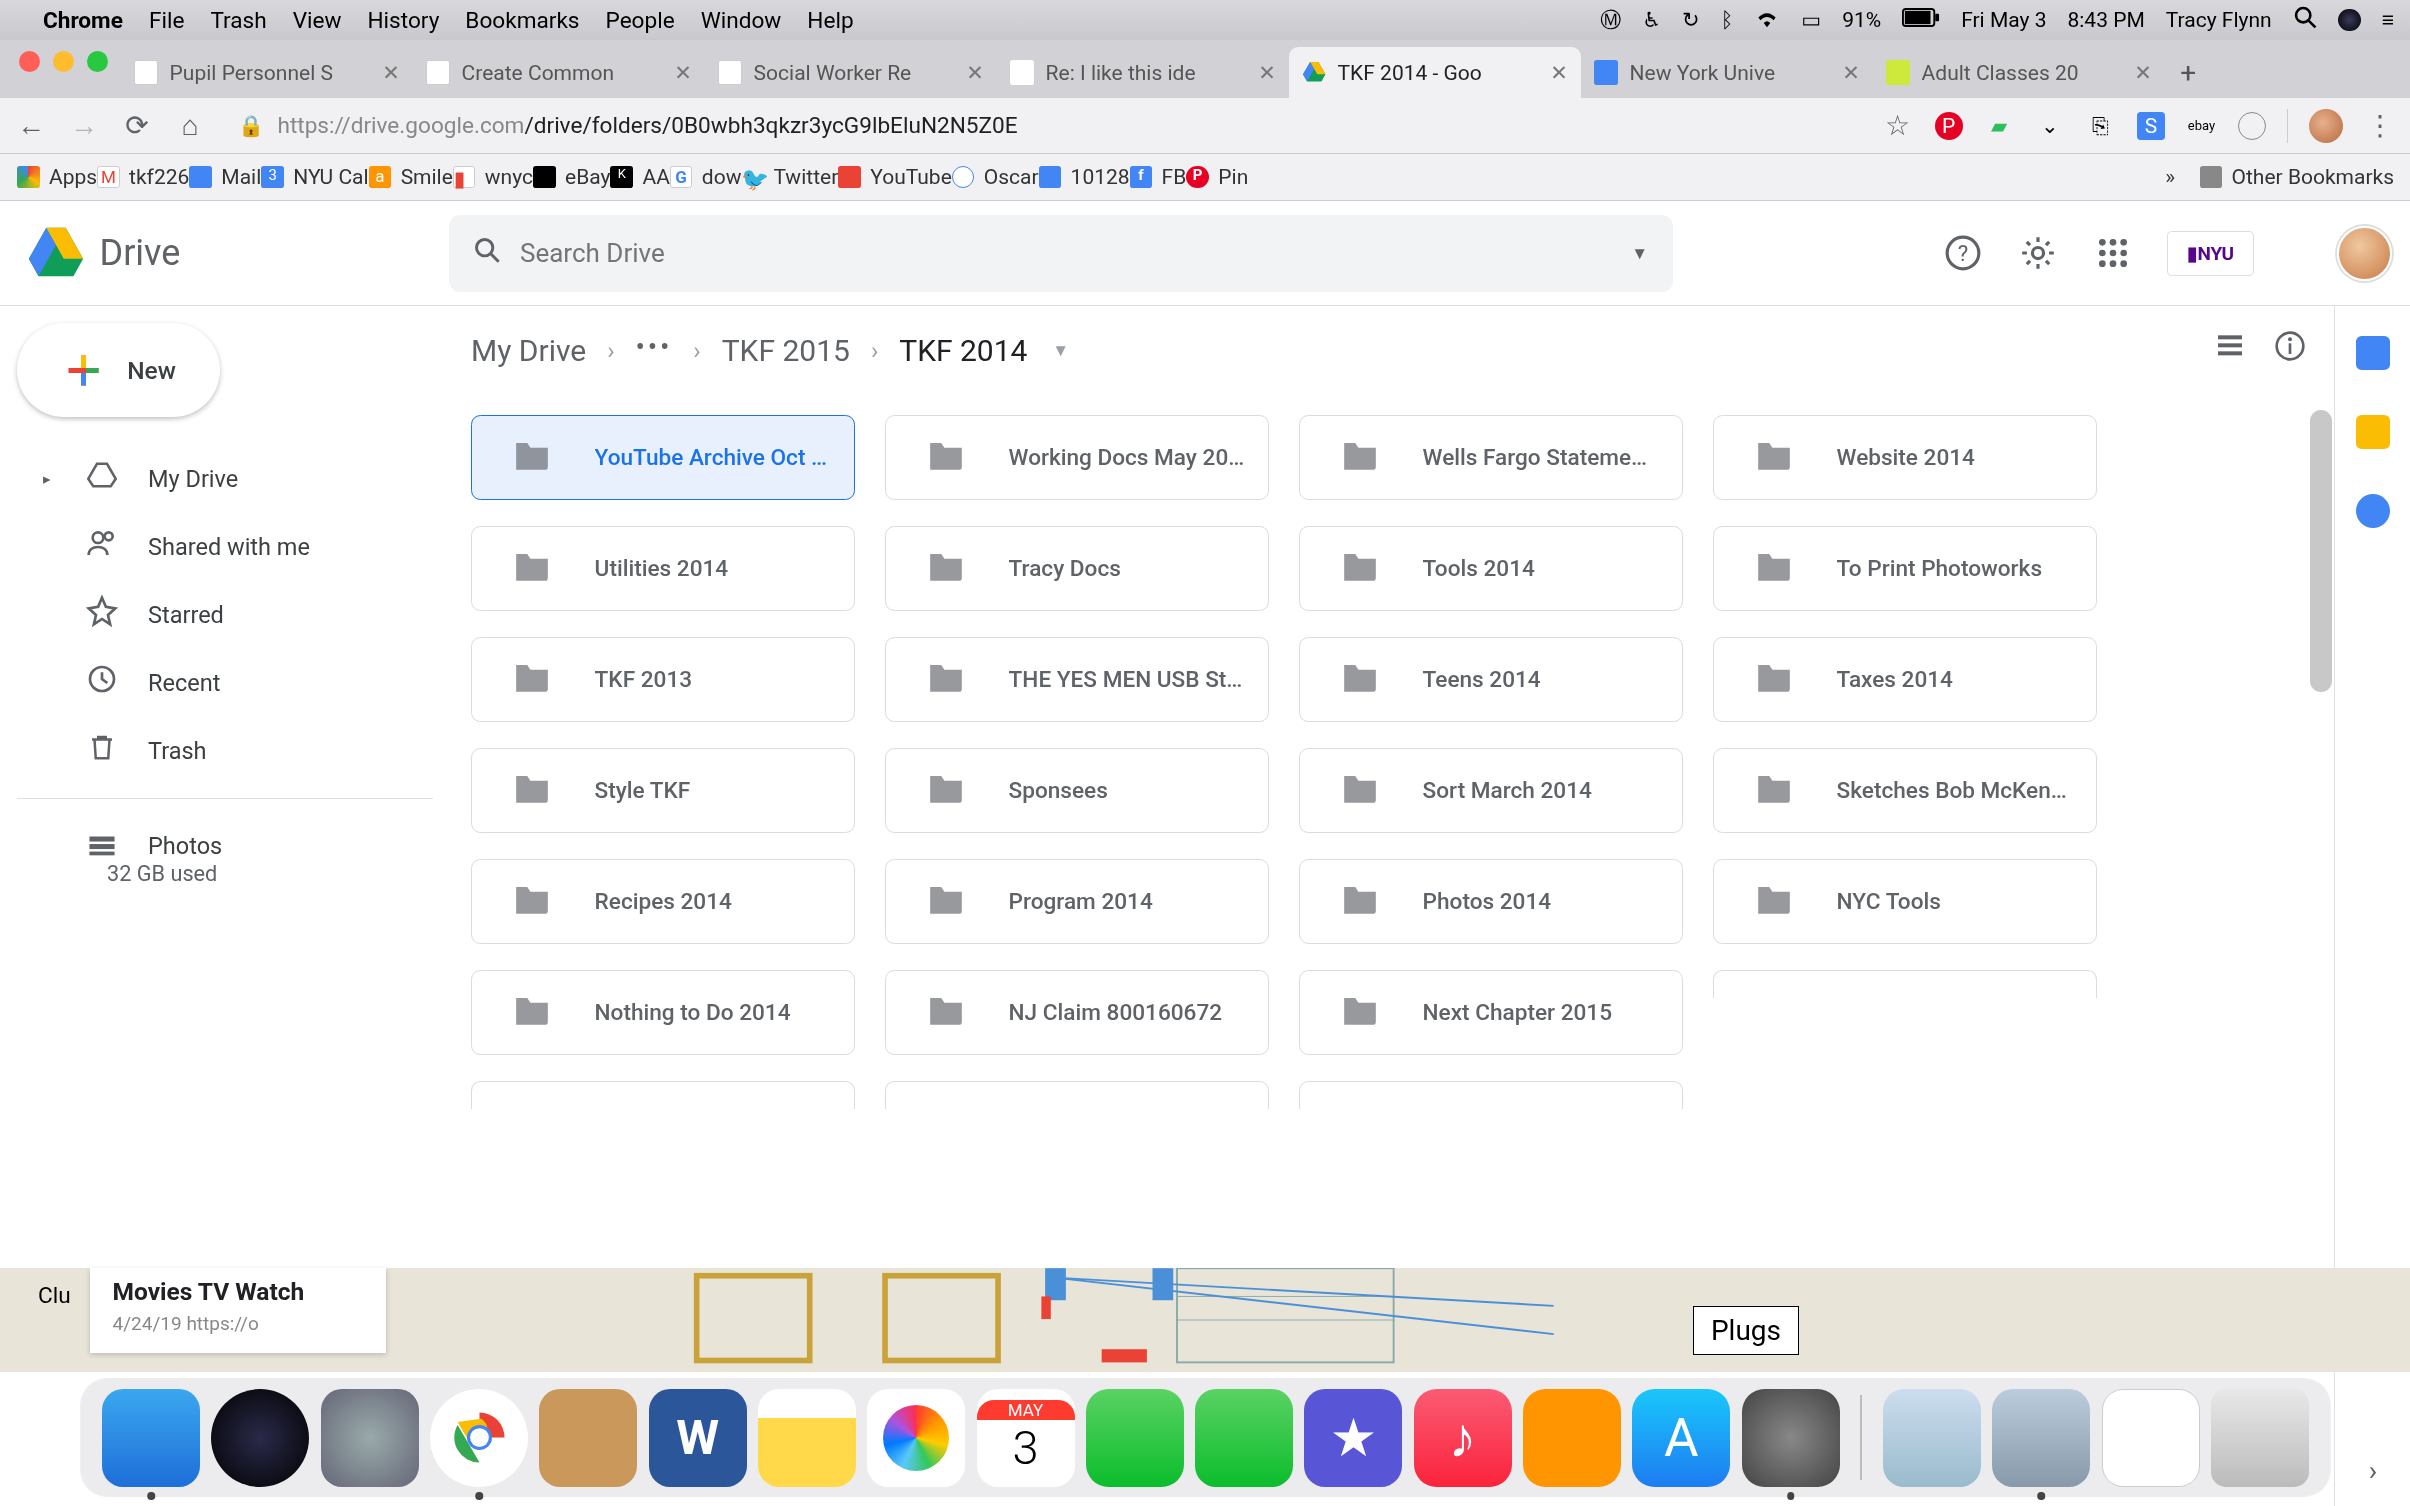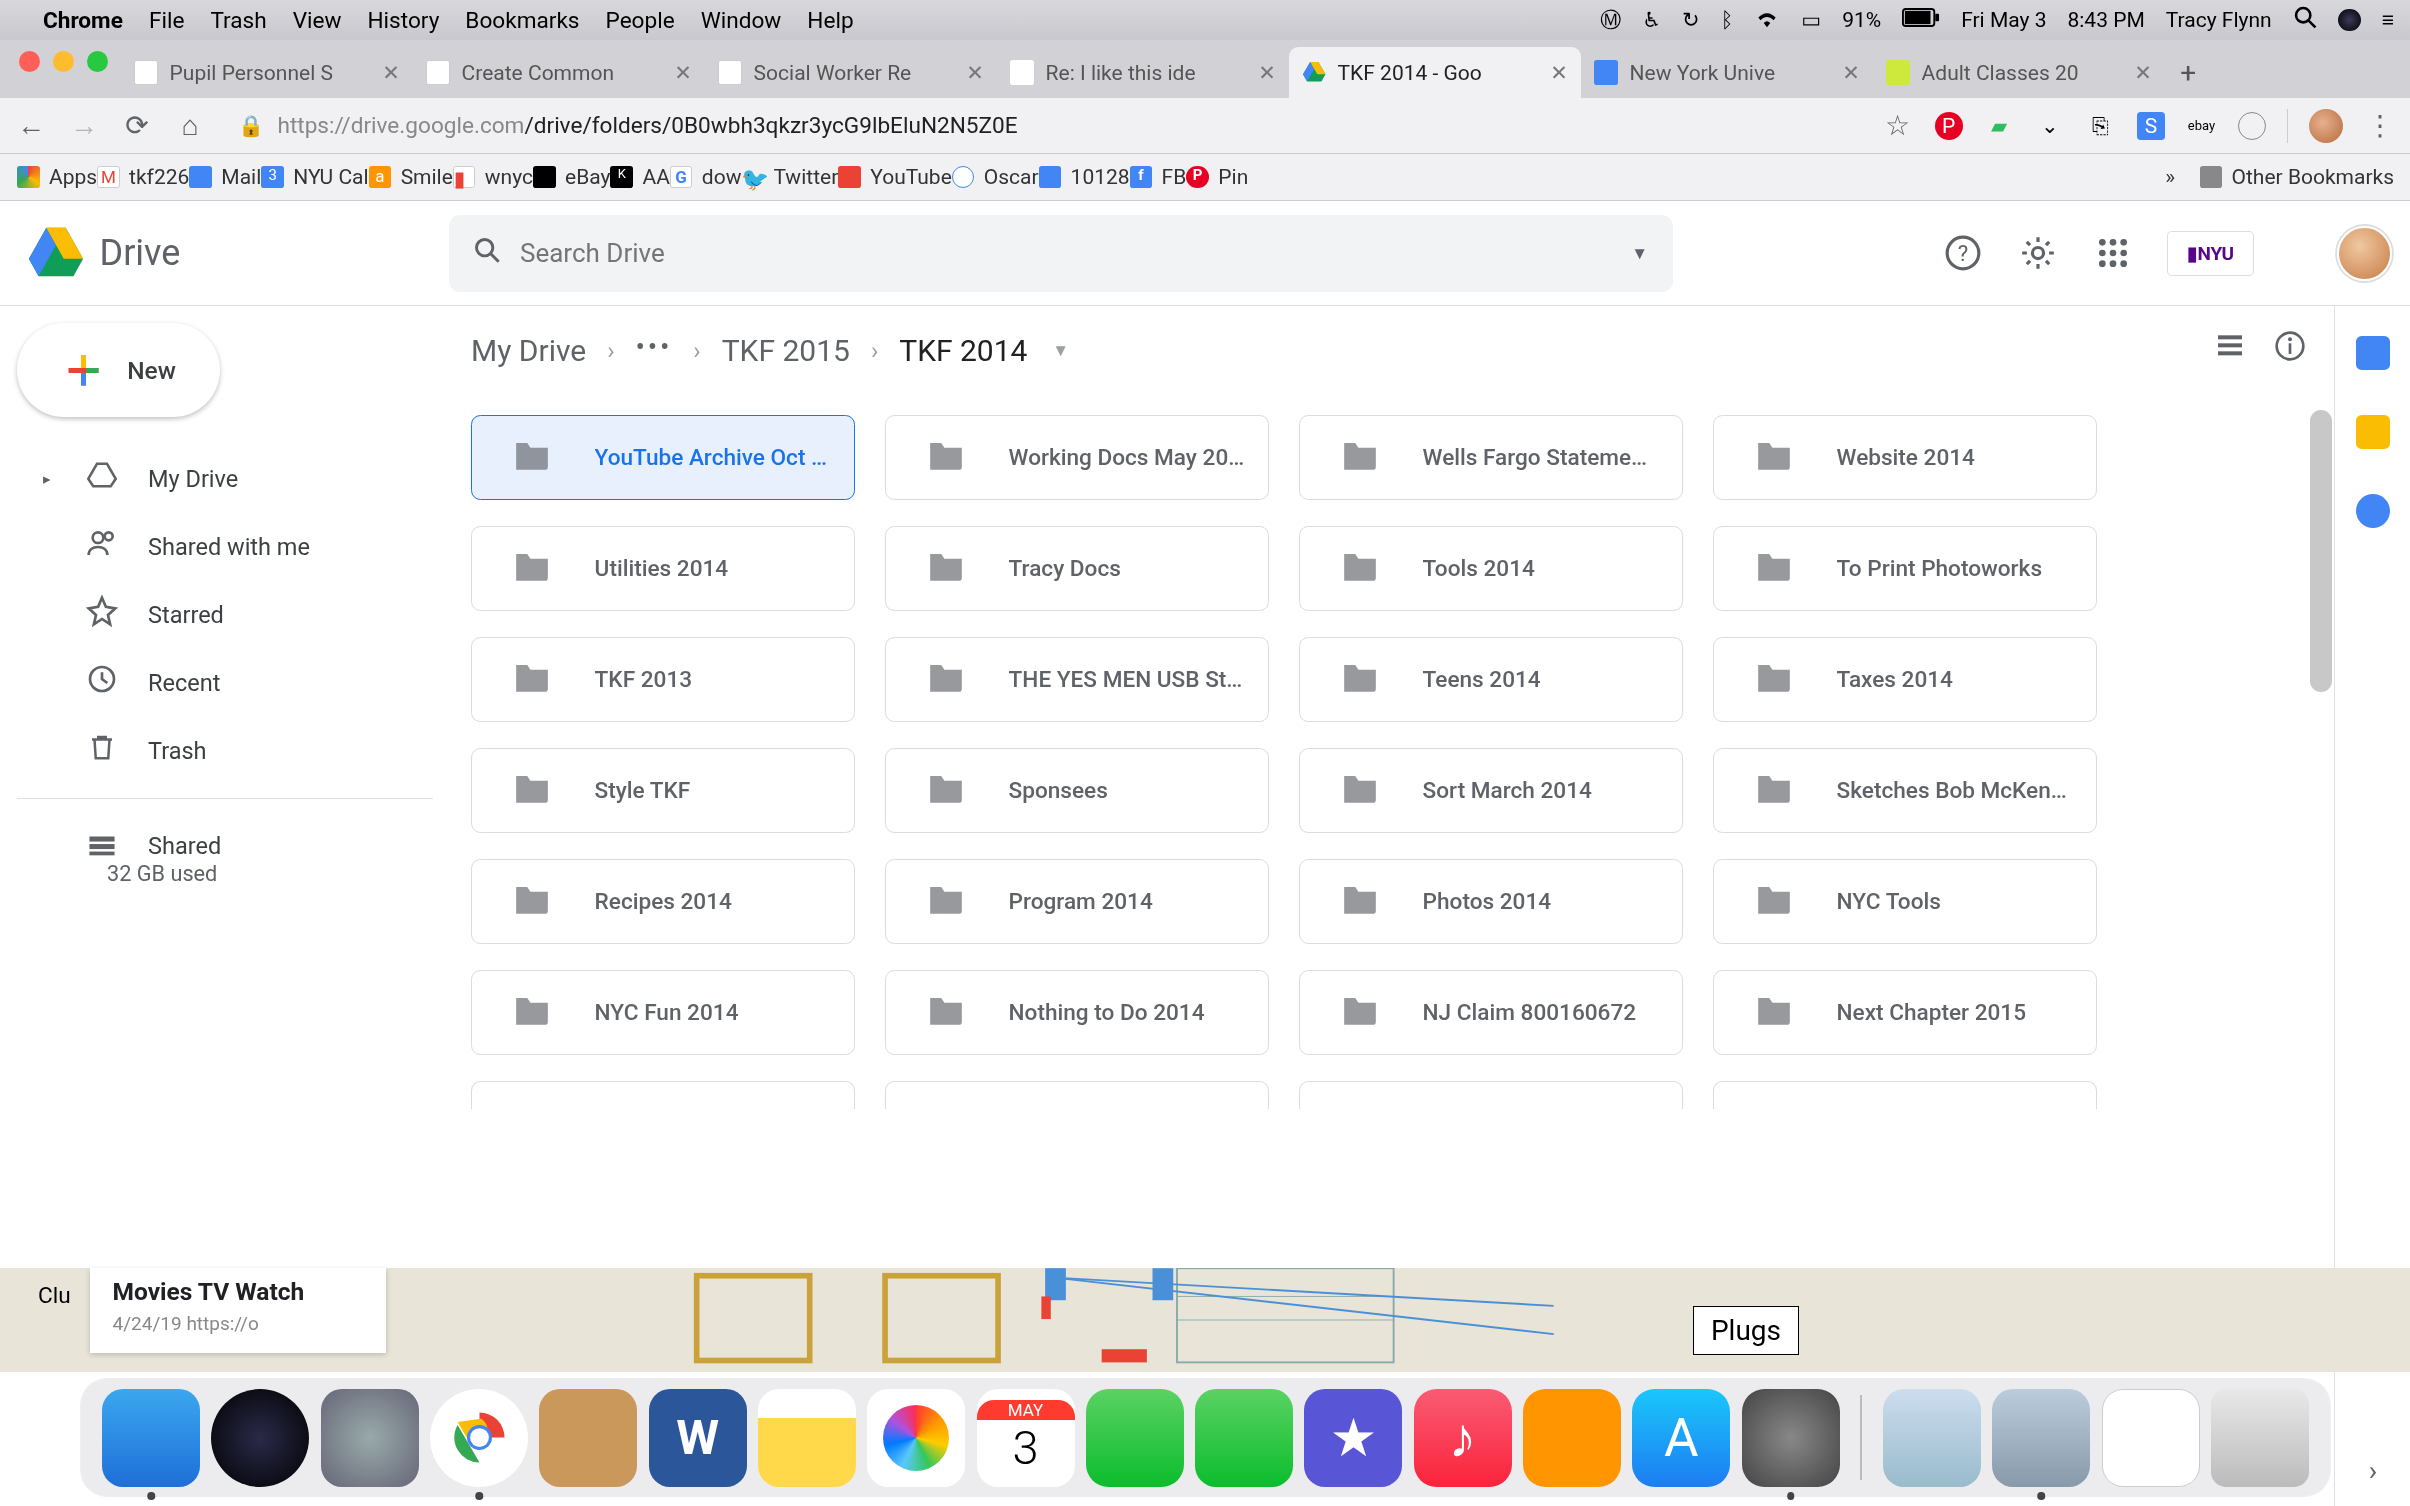--- a/index.html
+++ b/index.html
@@ -403,21 +403,21 @@
             <span>Trash</span>
           </div>
         <div class="nav-divider"></div>
         <div class="nav-item">
             <span class="tri"></span>
             <span class="ic"><svg width="32" height="22.6" viewBox="0 0 24 18">
                 <rect x="2" y="2" width="20" height="4" fill="#5f6368"></rect>
                 <rect x="2" y="8" width="20" height="4" fill="#5f6368"></rect>
                 <rect x="2" y="14" width="20" height="3" fill="#5f6368"></rect>
               </svg></span>
-            <span>Shared</span>
+            <span>Photos</span>
           </div>
         <div class="storage-txt">32 GB used</div>
       </div>
 
       <div class="main">
         <div class="breadcrumb">
           <span class="crumb">My Drive</span>
           <span class="chev">›</span>
           <span class="dots">•••</span>
           <span class="chev">›</span>
@@ -557,26 +557,20 @@
             <div class="folder">
               <span class="fic"><svg width="38" height="32" viewBox="0 0 24 20">
                   <path d="M2 3h7l2 3h11v12a2 2 0 01-2 2H2z" fill="#5f6368" opacity=".65"></path>
                 </svg></span>
               <span>NYC Tools</span>
             </div>
             <div class="folder">
               <span class="fic"><svg width="38" height="32" viewBox="0 0 24 20">
                   <path d="M2 3h7l2 3h11v12a2 2 0 01-2 2H2z" fill="#5f6368" opacity=".65"></path>
                 </svg></span>
-              <span>NYC Fun 2014</span>
-            </div>
-            <div class="folder">
-              <span class="fic"><svg width="38" height="32" viewBox="0 0 24 20">
-                  <path d="M2 3h7l2 3h11v12a2 2 0 01-2 2H2z" fill="#5f6368" opacity=".65"></path>
-                </svg></span>
               <span>Nothing to Do 2014</span>
             </div>
             <div class="folder">
               <span class="fic"><svg width="38" height="32" viewBox="0 0 24 20">
                   <path d="M2 3h7l2 3h11v12a2 2 0 01-2 2H2z" fill="#5f6368" opacity=".65"></path>
                 </svg></span>
               <span>NJ Claim 800160672</span>
             </div>
             <div class="folder">
               <span class="fic"><svg width="38" height="32" viewBox="0 0 24 20">

